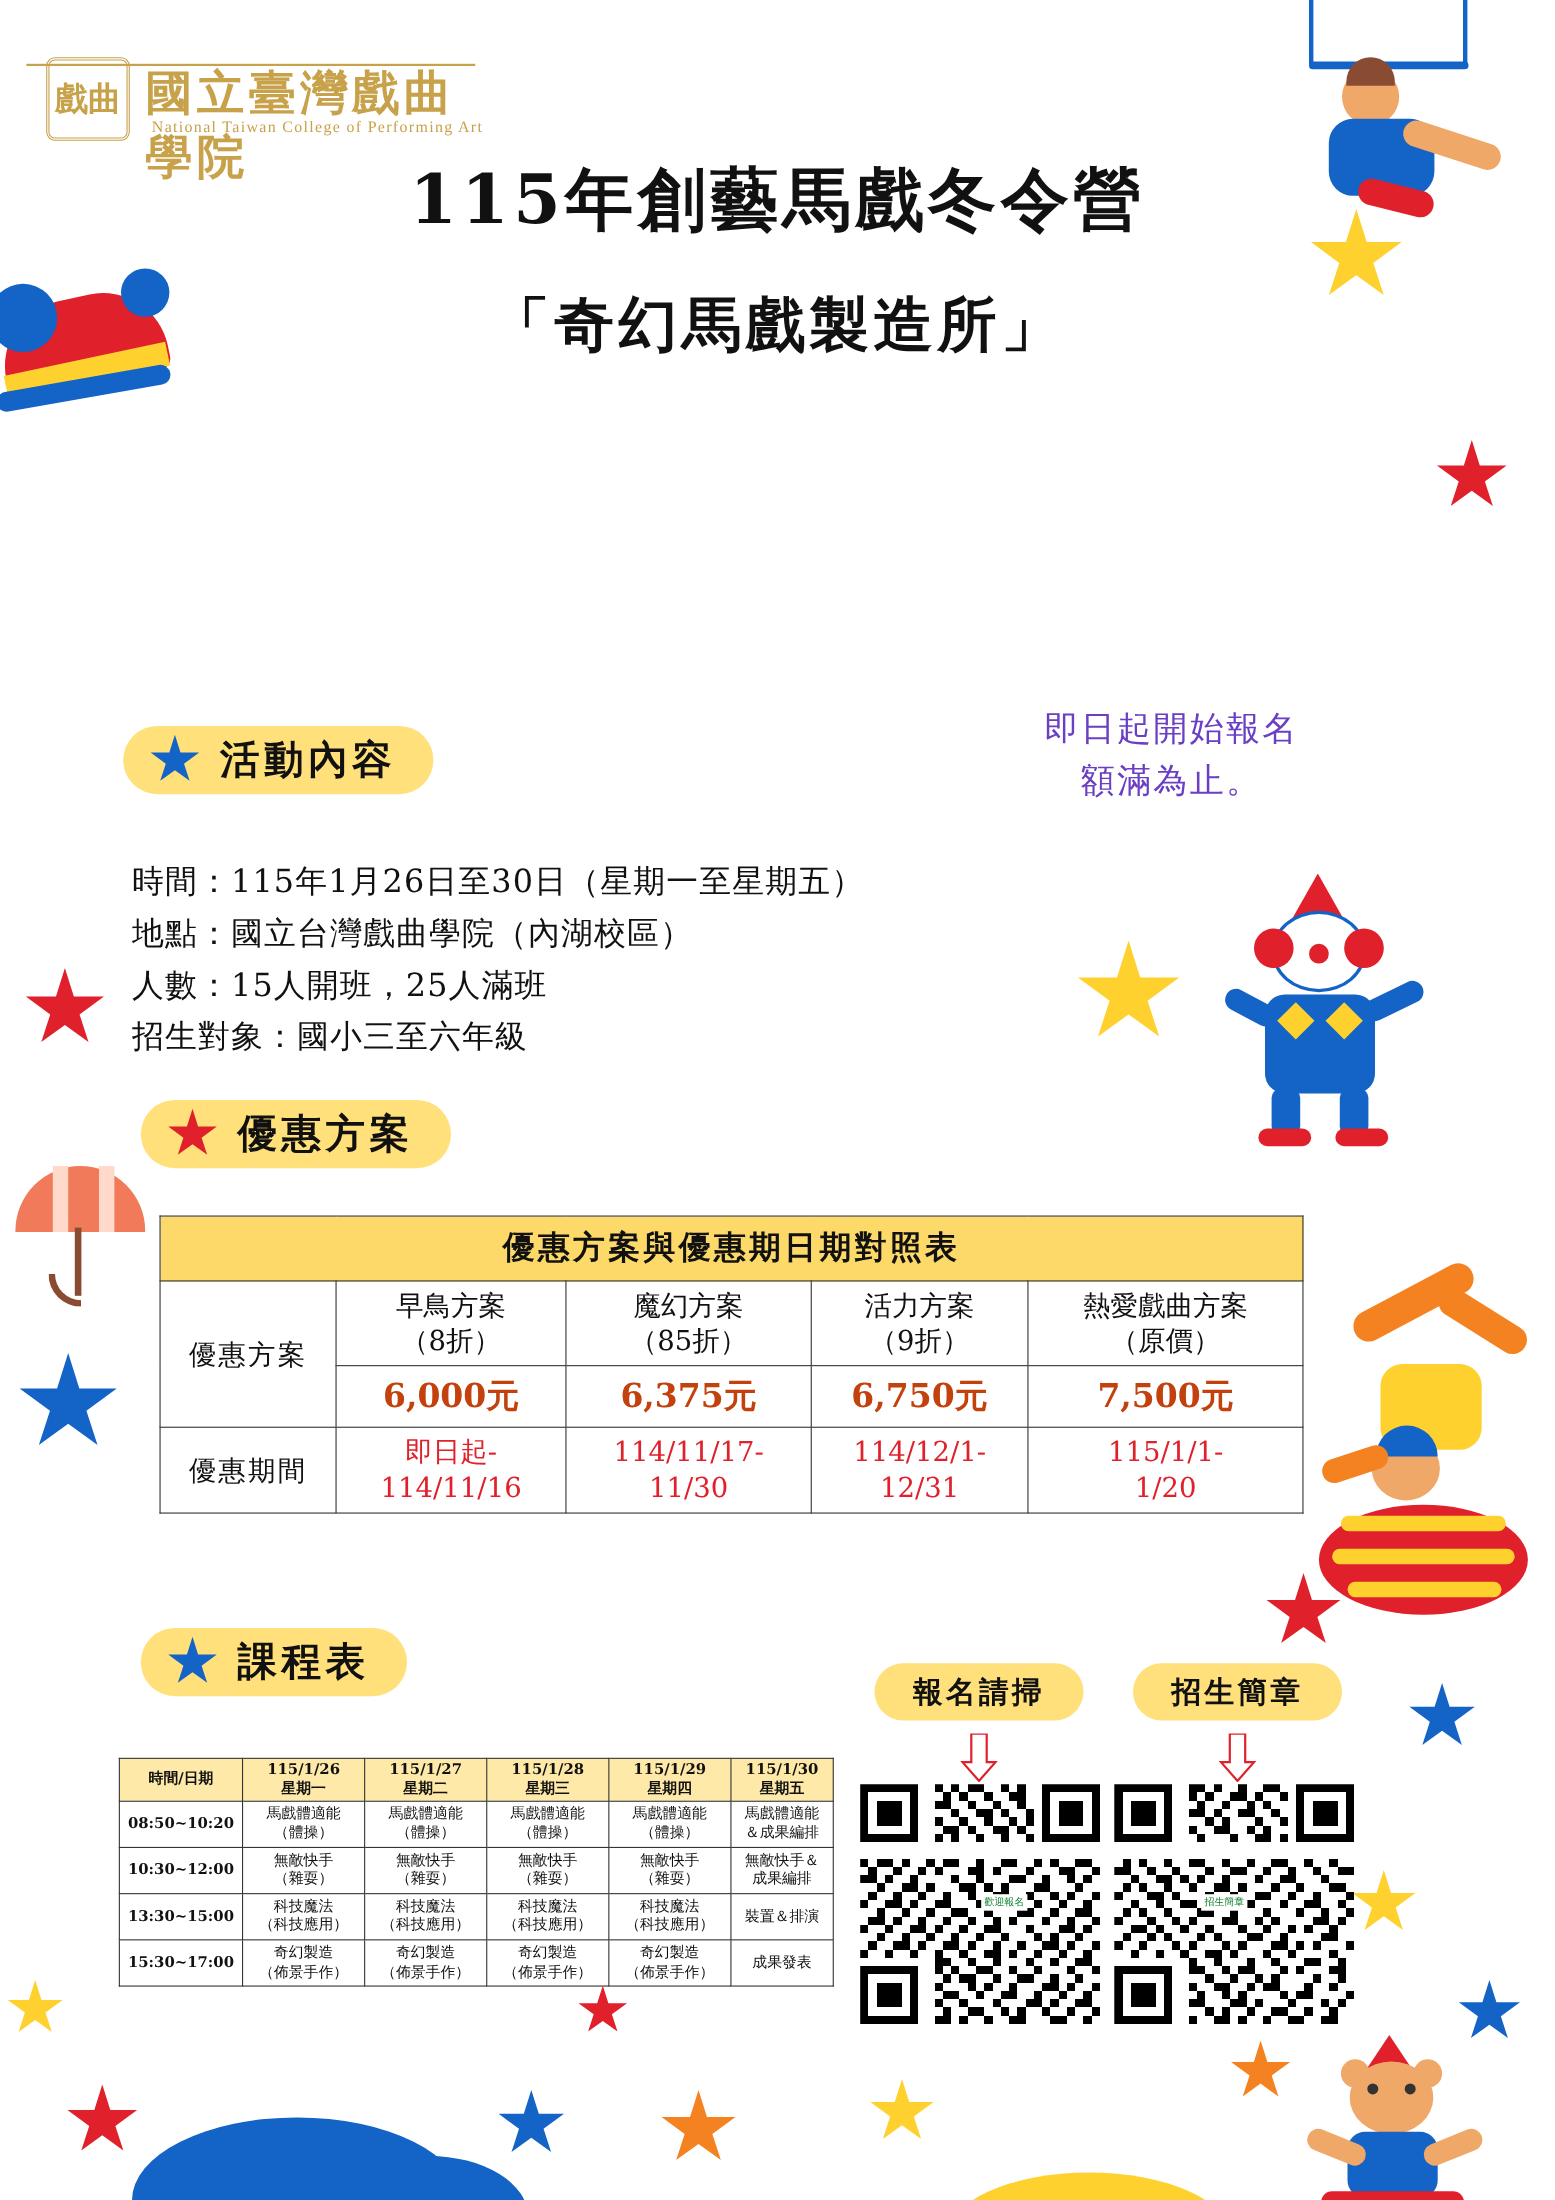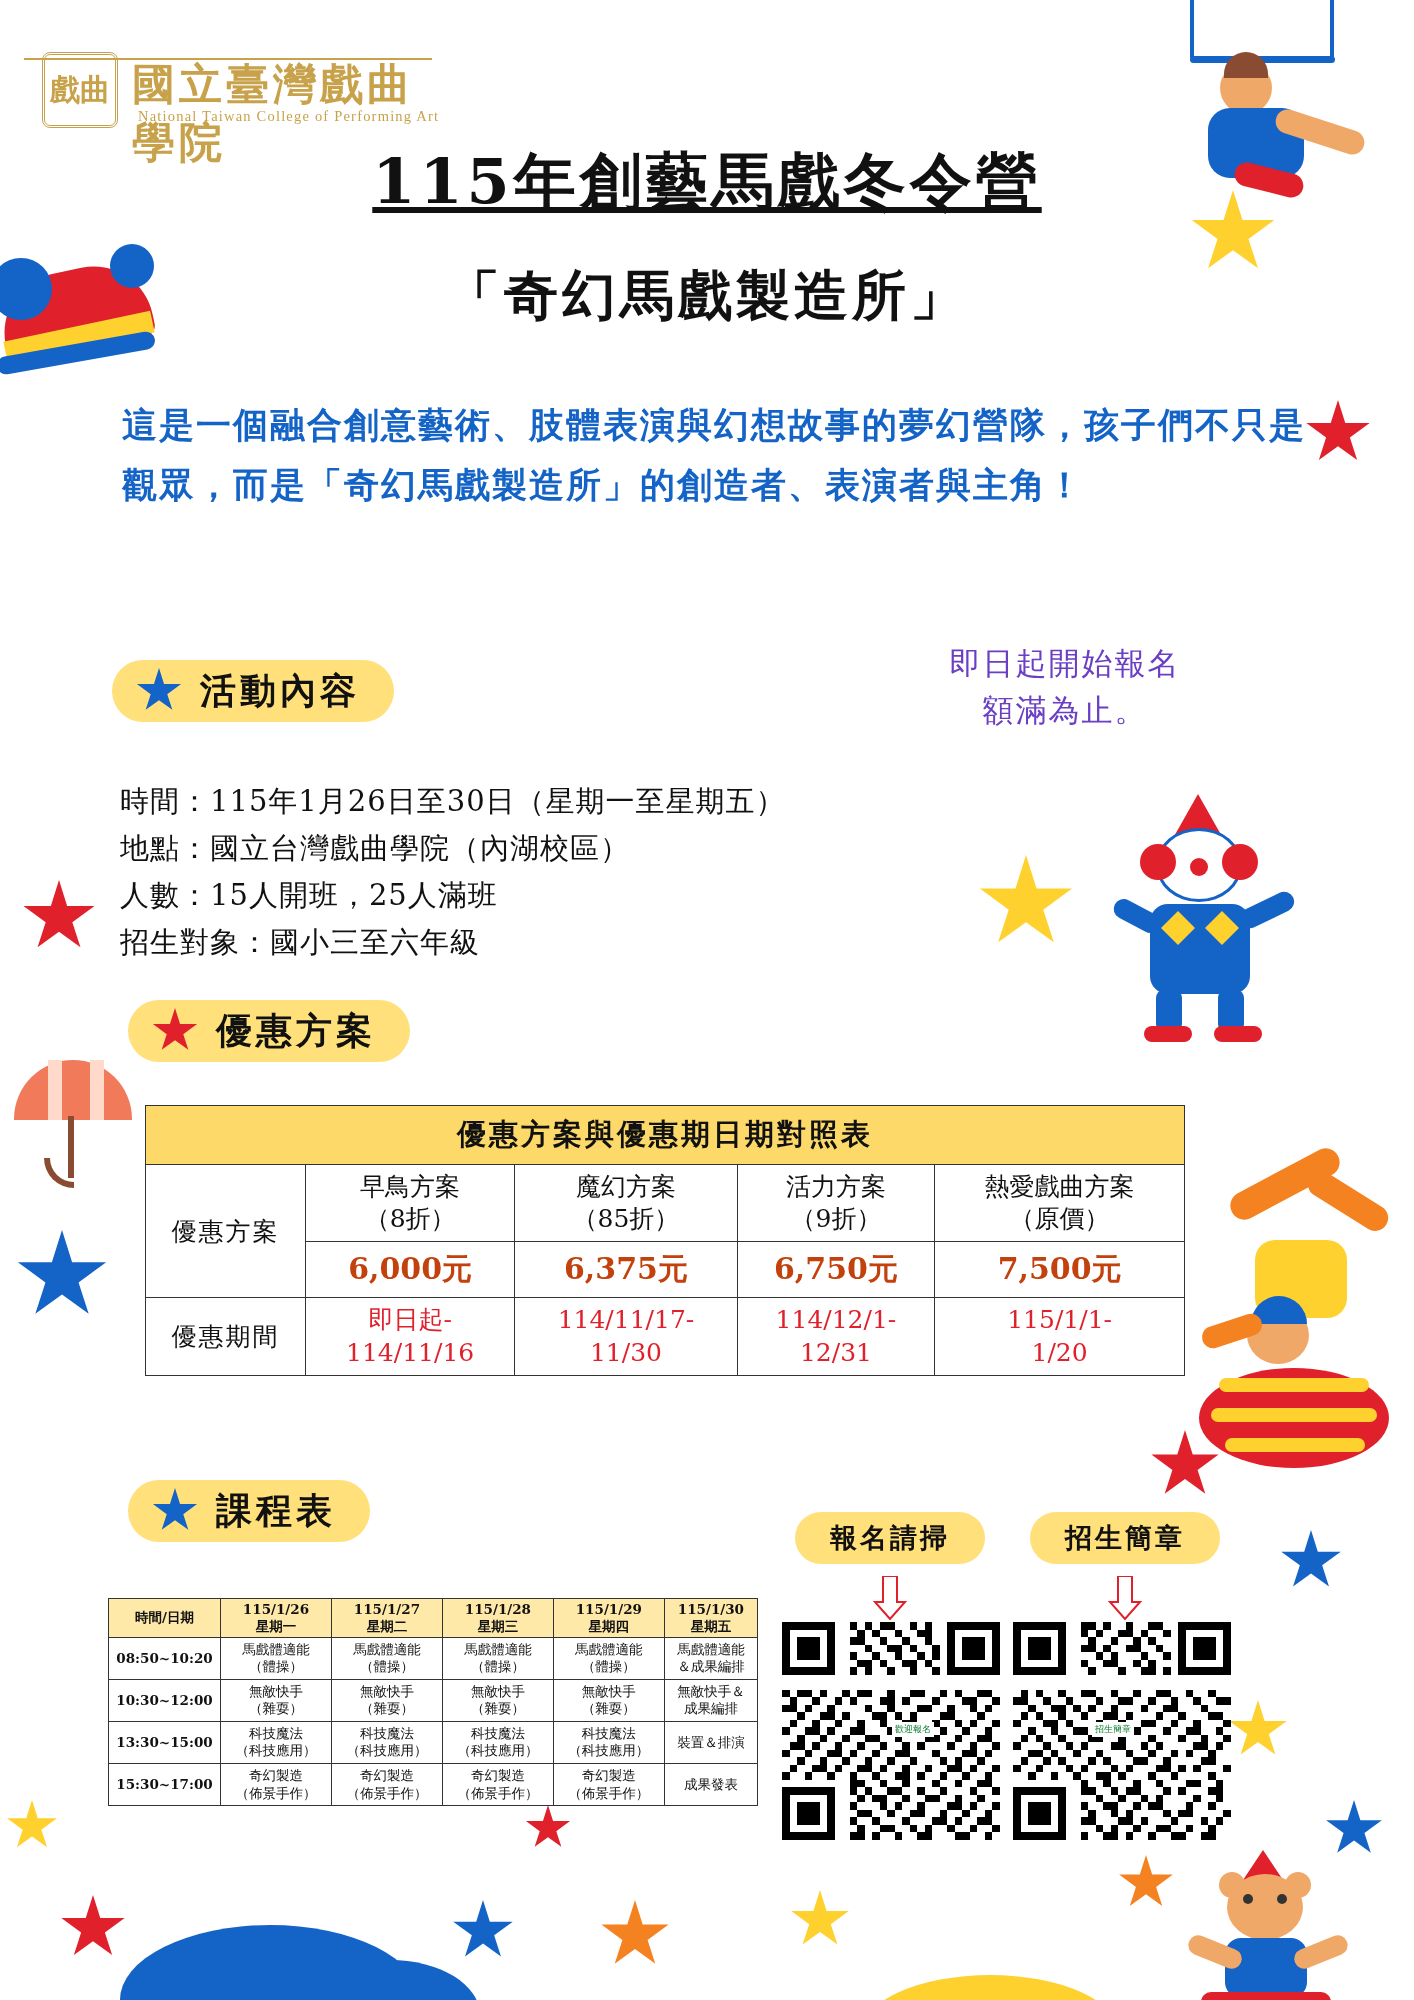--- a/index.html
+++ b/index.html
@@ -40,21 +40,20 @@
   .logo-en {
     position:absolute; left:114px; top:90px;
     font-size:14.5px; letter-spacing:1.2px; color:#c8a24a;
     font-family:"Liberation Serif", serif;
   }
 
   .title1 {
     position:absolute; left:0; right:0; top:140px; text-align:center;
     font-size:62px; font-weight:bold; color:#111; letter-spacing:4px;
     font-family:"DejaVu Serif", serif;
-    text-decoration:underline;
   }
   .title2 {
     position:absolute; left:0; right:0; top:260px; text-align:center;
     font-size:54px; font-weight:bold; color:#111; letter-spacing:4px;
     font-family:"DejaVu Serif", serif;
   }
 
   .intro {
     position:absolute; left:122px; top:395px; width:1190px;
     color:#1463c6; font-size:35px; line-height:1.72; letter-spacing:2px;
@@ -232,21 +231,20 @@
   <div class="logo-wrap">
     <div class="logo-line"></div>
     <div class="logo-seal">戲曲</div>
     <div class="logo-cn">國立臺灣戲曲學院</div>
     <div class="logo-en">National Taiwan College of Performing Art</div>
   </div>
 
   <div class="title1">115年創藝馬戲冬令營</div>
   <div class="title2">「奇幻馬戲製造所」</div>
 
-  <div class="intro">這是一個融合創意藝術、肢體表演與幻想故事的夢幻營隊，孩子們不只是觀眾，而是「奇幻馬戲製造所」的創造者、表演者與主角！</div>
 
   <div class="pill" style="left:112px;top:660px;">
     <span class="pstar" style="background:#1463c6;"></span>
     <span class="ptext">活動內容</span>
   </div>
 
   <div class="notice">
     <div>即日起開始報名</div>
     <div>額滿為止。</div>
   </div>

